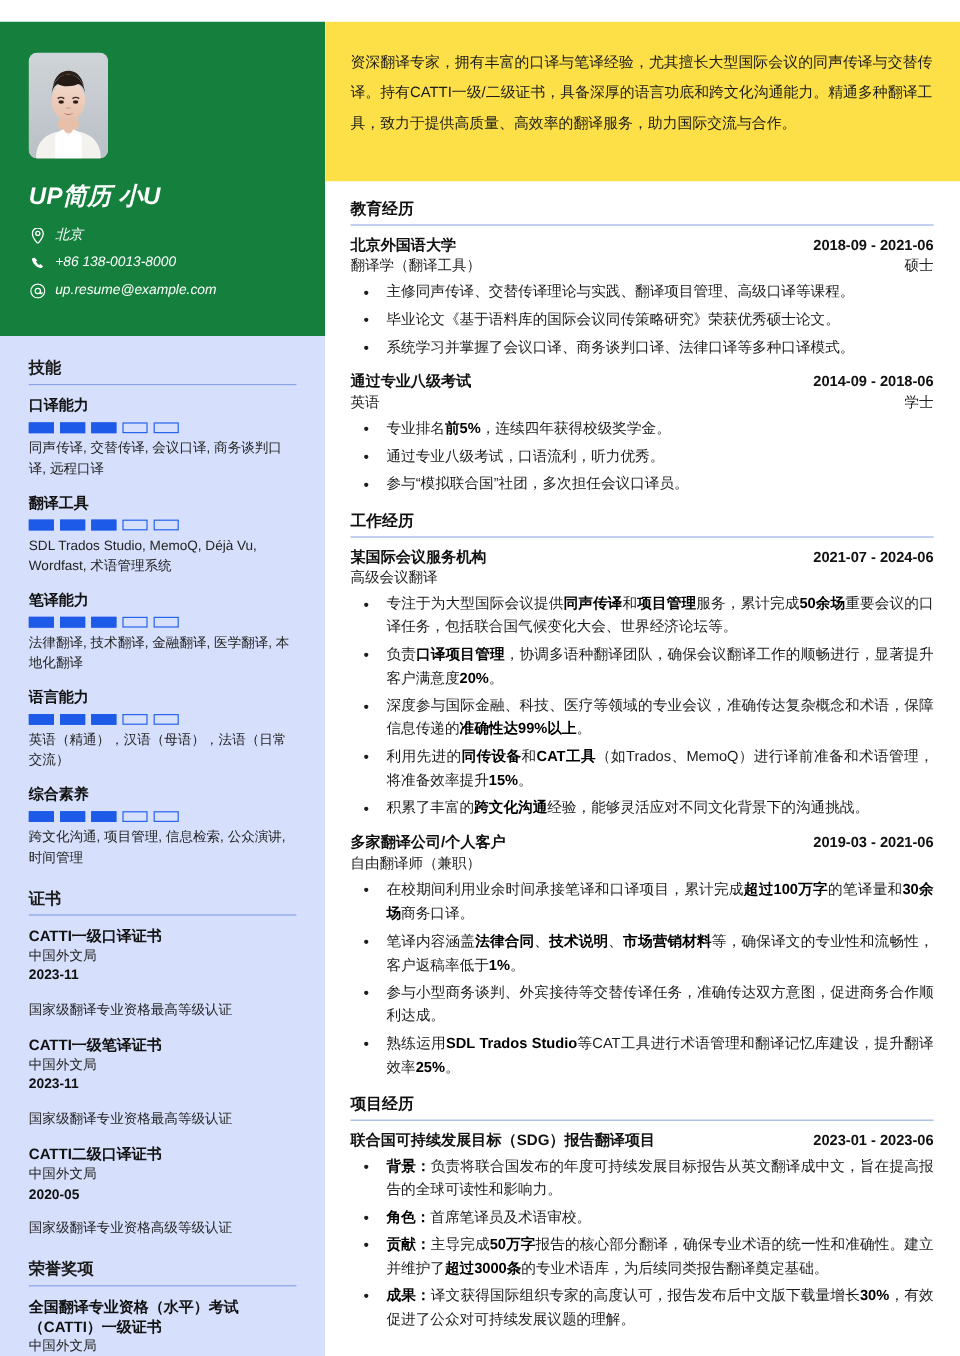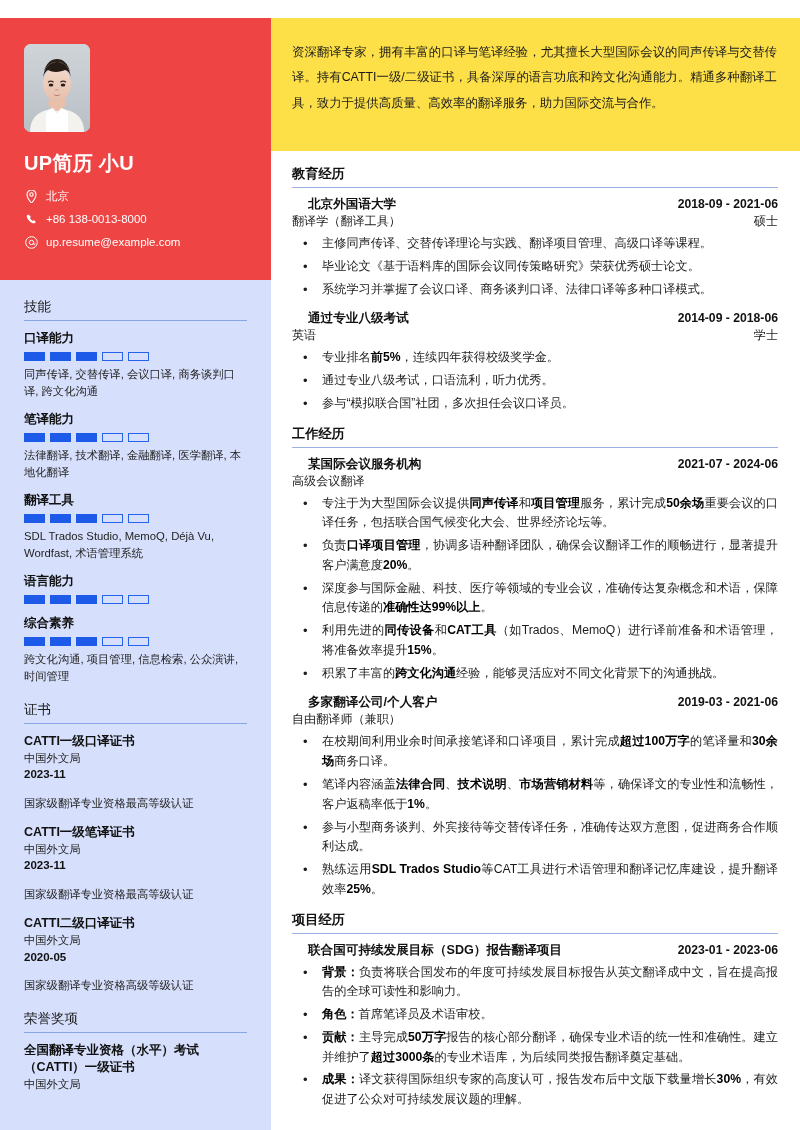--- a/index.html
+++ b/index.html
@@ -20,22 +20,23 @@
 
   
   .sidebar {
     width: 271px;
     flex: 0 0 271px;
     background: #d6dffb;
     height: 1112px;
     overflow: hidden;
   }
   .sidebar-header {
-    background: #ef4444;
+    background: #15803d;
     padding: 26px 24px 22px 24px;
+    font-style: italic;
   }
   .photo {
     width: 66px; height: 88px;
     border-radius: 7px;
     overflow: hidden;
     background: #c9cdd2;
     position: relative;
     display: block;
   }
   .photo svg { display: block; width: 100%; height: 100%; }
@@ -62,21 +63,21 @@
     display: inline-flex;
     align-items: center;
     justify-content: center;
   }
   .contact-row .ci svg { display:block; }
 
   .sidebar-body { padding: 18px 24px 10px 24px; }
 
   .side-sec-title {
     font-size: 13.5px;
-    font-weight: normal;
+    font-weight: bold;
     color: #1a1a1a;
     padding-bottom: 4px;
     border-bottom: 1.5px solid #8aa4e8;
     margin-bottom: 9px;
   }
   .side-sec + .side-sec { margin-top: 16px; }
 
   .skill-block { margin-bottom: 11px; }
   .skill-name {
     font-size: 12.5px;
@@ -134,21 +135,21 @@
     padding-bottom: 4px;
     border-bottom: 1.4px solid #9bb0e4;
     margin-bottom: 8px;
   }
   .entry { margin-bottom: 11px; }
   .entry-row {
     display: flex;
     justify-content: space-between;
     align-items: baseline;
   }
-  .entry-title { font-size: 12.6px; font-weight: bold; color: #111111; margin-left: 16px; }
+  .entry-title { font-size: 12.6px; font-weight: bold; color: #111111; }
   .entry-date  { font-size: 12.2px; font-weight: bold; color: #111111; white-space: nowrap; }
   .entry-sub   { font-size: 12.1px; color: #222222; }
   .entry-right { font-size: 12.1px; color: #222222; white-space: nowrap; }
 
   ul.bullets { list-style: none; margin-top: 4px; }
   ul.bullets li {
     position: relative;
     padding-left: 30px;
     font-size: 12.2px;
     line-height: 1.62;
@@ -241,53 +242,54 @@
         <div id="skills-host">
             <div class="skill-block">
               <div class="skill-name">口译能力</div>
               <div class="dots">
                 <span class="dot on"></span>
                 <span class="dot on"></span>
                 <span class="dot on"></span>
                 <span class="dot"></span>
                 <span class="dot"></span>
               </div>
-              <div class="skill-desc">同声传译, 交替传译, 会议口译, 商务谈判口译, 跨文化沟通</div>
+              <div class="skill-desc">同声传译, 交替传译, 会议口译, 商务谈判口译, 远程口译</div>
+            </div>
+            <div class="skill-block">
+              <div class="skill-name">翻译工具</div>
+              <div class="dots">
+                <span class="dot on"></span>
+                <span class="dot on"></span>
+                <span class="dot on"></span>
+                <span class="dot"></span>
+                <span class="dot"></span>
+              </div>
+              <div class="skill-desc">SDL Trados Studio, MemoQ, Déjà Vu, Wordfast, 术语管理系统</div>
             </div>
             <div class="skill-block">
               <div class="skill-name">笔译能力</div>
               <div class="dots">
                 <span class="dot on"></span>
                 <span class="dot on"></span>
                 <span class="dot on"></span>
                 <span class="dot"></span>
                 <span class="dot"></span>
               </div>
               <div class="skill-desc">法律翻译, 技术翻译, 金融翻译, 医学翻译, 本地化翻译</div>
             </div>
             <div class="skill-block">
-              <div class="skill-name">翻译工具</div>
-              <div class="dots">
-                <span class="dot on"></span>
-                <span class="dot on"></span>
-                <span class="dot on"></span>
-                <span class="dot"></span>
-                <span class="dot"></span>
-              </div>
-              <div class="skill-desc">SDL Trados Studio, MemoQ, Déjà Vu, Wordfast, 术语管理系统</div>
-            </div>
-            <div class="skill-block">
               <div class="skill-name">语言能力</div>
               <div class="dots">
                 <span class="dot on"></span>
                 <span class="dot on"></span>
                 <span class="dot on"></span>
                 <span class="dot"></span>
                 <span class="dot"></span>
               </div>
+              <div class="skill-desc">英语（精通），汉语（母语），法语（日常交流）</div>
             </div>
             <div class="skill-block">
               <div class="skill-name">综合素养</div>
               <div class="dots">
                 <span class="dot on"></span>
                 <span class="dot on"></span>
                 <span class="dot on"></span>
                 <span class="dot"></span>
                 <span class="dot"></span>
               </div>

